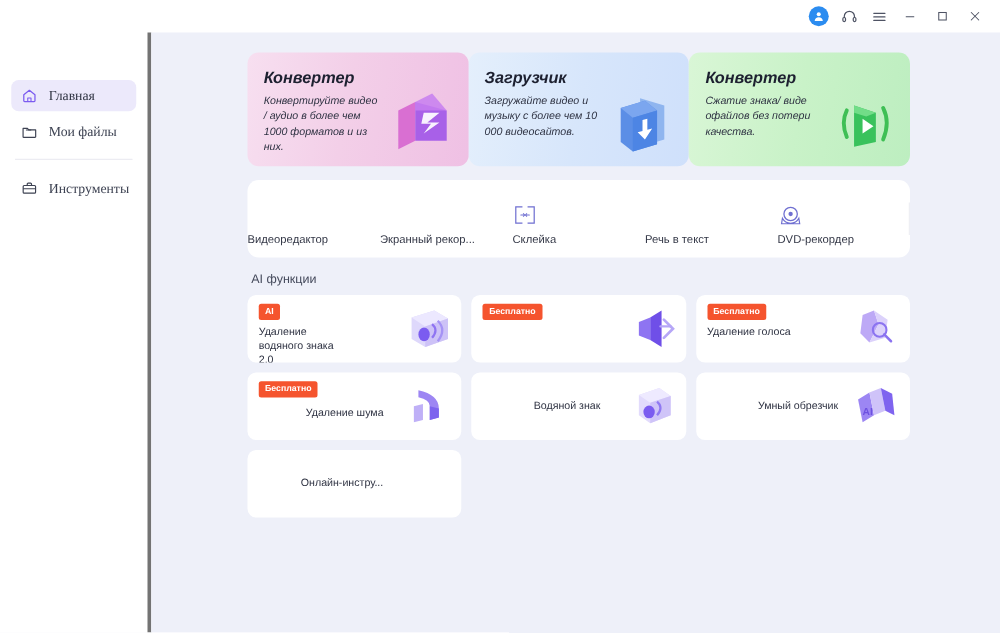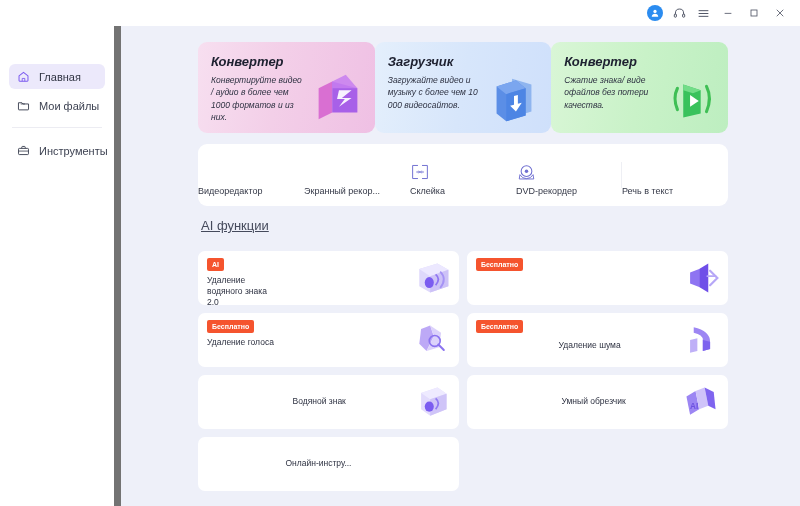--- a/index.html
+++ b/index.html
@@ -51,21 +51,22 @@
     display: flex;
     min-height: 0;
   }
 
   
   .sidebar {
     width: 121px;
     flex: 0 0 121px;
     background: #ffffff;
     padding-top: 38px;
-    border-right: 7px solid #737373;
+    border-right: 3px solid #737373;
+    font-family: Liberation Serif, serif;
   }
   .nav-item {
     display: flex;
     align-items: center;
     gap: 9px;
     height: 25px;
     margin: 0 9px 4px 9px;
     padding: 0 8px;
     border-radius: 6px;
     font-size: 11px;
@@ -160,28 +161,27 @@
   }
   .tool-divider {
     position: absolute;
     right: 0; top: 18px;
     width: 1px; height: 26px;
     background: #eeeff4;
   }
 
   
   .section-title {
-    font-size: 13px;
+    font-size: 10px;
     color: #454a5c;
-    margin: 12px 0 18px 3px;
-    text-decoration: underline;
+    margin: 12px 0 7px 3px;
   }
   .ai-grid {
     display: grid;
-    grid-template-columns: repeat(2, 1fr);
+    grid-template-columns: repeat(3, 1fr);
     gap: 8px 8px;
   }
   .ai-card {
     background: #ffffff;
     border-radius: 7px;
     height: 54px;
     padding: 7px 9px;
     position: relative;
     overflow: hidden;
     display: flex;
@@ -356,35 +356,35 @@
               <path d="M14.5 3 H21 V19 H14.5"></path>
               <path d="M8 11 H11.2 M13 11 H16.2" stroke-linecap="round"></path>
               <path d="M10.2 9.4 L11.6 11 L10.2 12.6" stroke-width="1"></path>
               <path d="M13.9 9.4 L12.5 11 L13.9 12.6" stroke-width="1"></path>
             </svg>
           </div>
           <div class="tool-label">Склейка</div>
         </div>
 
         <div class="tool">
+          <div class="tool-icon"></div>
+          <div class="tool-label">Речь в текст</div>
+        </div>
+
+        <div class="tool">
           <div class="tool-icon">
             <svg width="21" height="19" viewBox="0 0 24 22" fill="none" stroke="#6f6fd1" stroke-width="1.2">
               <circle cx="12" cy="9.5" r="6.2"></circle>
               <circle cx="12" cy="9.5" r="2" fill="#6f6fd1" stroke="none"></circle>
               <path d="M4.4 13.5 A8.6 8.6 0 0019.6 13.5 L20.4 18.5 H3.6 Z" stroke-width="1.1"></path>
             </svg>
           </div>
           <div class="tool-label">DVD-рекордер</div>
           <div class="tool-divider"></div>
         </div>
-
-        <div class="tool">
-          <div class="tool-icon"></div>
-          <div class="tool-label">Речь в текст</div>
-        </div>
       </div>
 
       <div class="section-title">AI функции</div>
 
       <div class="ai-grid">
 
         <div class="ai-card tall">
           <span class="badge">AI</span>
           <div class="ai-label">Удаление водяного знака 2.0</div>
           <svg class="ai-art" viewBox="0 0 48 44">

